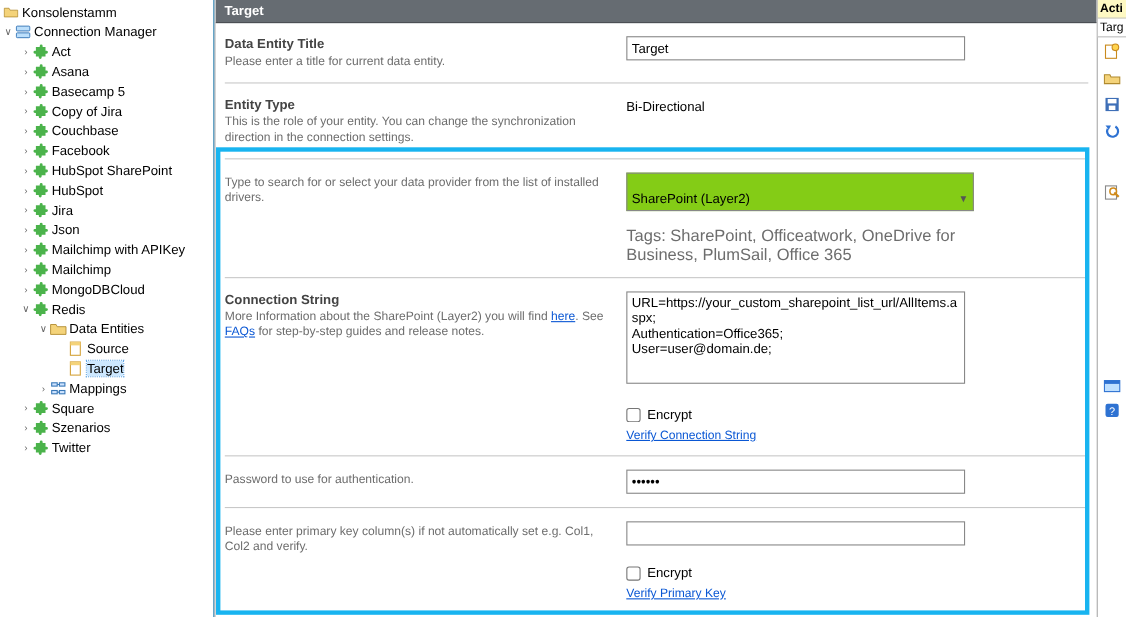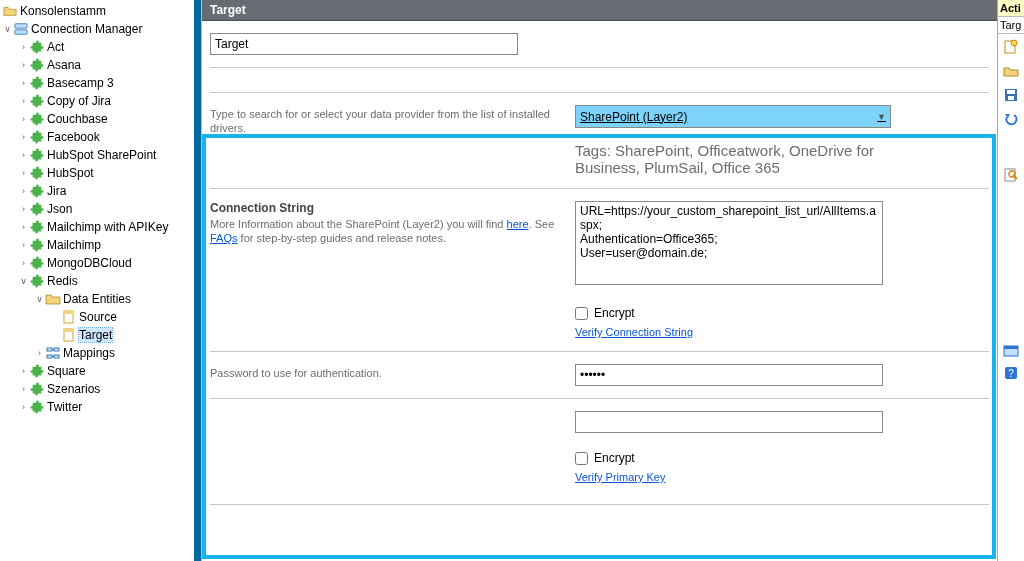--- a/index.html
+++ b/index.html
@@ -1,18 +1,18 @@
 <!DOCTYPE html>
 <html><head>
 <meta charset="utf-8">
 <style>
 html,body{margin:0;padding:0;font-family:"Segoe UI",Tahoma,Arial,sans-serif;font-size:12px;color:#000;background:#fff;height:100%;}
 .app{display:flex;height:561px;width:1024px;overflow:hidden;}
 
-.tree{width:194px;border-right:7px solid #0369a1;overflow:auto;padding-top:2px;user-select:none;}
+.tree{width:194px;border-right:1px solid #0369a1;overflow:auto;padding-top:2px;user-select:none;}
 .tree-row{display:flex;align-items:center;height:18px;position:relative;}
 .indent{display:inline-block;height:18px;}
 .toggle{width:11px;text-align:center;color:#666;font-size:9px;line-height:18px;cursor:default;}
 .toggle.blank{color:transparent;}
 .ticon{width:16px;height:16px;display:flex;align-items:center;justify-content:center;margin-right:2px;}
 .tlabel{white-space:nowrap;}
 .sel{background:#cde8ff;outline:1px dotted #6aa9e4;}
 
 .ic-folder svg,.ic-conn svg,.ic-puzzle svg,.ic-de svg,.ic-ds svg,.ic-map svg,.ic-log svg{width:14px;height:14px;}
 
@@ -21,21 +21,21 @@
 .form{flex:1;overflow:auto;position:relative;}
 .section{display:flex;margin:0 8px;padding:12px 0 12px 0;border-bottom:1px solid #c8c8c8;}
 .section:last-child{border-bottom:none;}
 .lbls{width:355px;padding-right:10px;}
 .lbls .hd{font-weight:bold;color:#444;font-size:12px;}
 .lbls .desc{color:#6d6d6d;font-size:11px;margin-top:2px;line-height:14px;}
 .lbls .desc a{color:#0a57d4;text-decoration:underline;cursor:pointer;}
 .ctrl{flex:1;}
 .ctrl input[type=text],.ctrl input[type=password]{width:298px;height:18px;border:1px solid #888;padding:1px 4px;font-family:inherit;font-size:12px;}
 .ctrl textarea{width:298px;height:78px;border:1px solid #888;padding:2px 4px;font-family:inherit;font-size:12px;resize:none;overflow-y:scroll;}
-.combo{width:308px;height:21px;border:1px solid #888;display:flex;align-items:center;justify-content:space-between;padding:0 2px 0 4px;font-size:12px;background:#7dd3fc;text-decoration:underline;}
+.combo{width:308px;height:21px;border:1px solid #888;display:flex;align-items:center;justify-content:space-between;padding:12px 2px 0 4px;font-size:12px;background:#84cc16;}
 .combo .chev{font-size:9px;color:#555;margin-right:2px;}
 .tags{color:#6d6d6d;font-size:15px;margin-top:14px;width:300px;}
 .static{padding-top:2px;}
 .chk{display:flex;align-items:center;margin-top:18px;}
 .chk input{margin:0 6px 0 0;}
 .lnk{color:#0a57d4;text-decoration:underline;font-size:11px;margin-top:6px;display:inline-block;cursor:pointer;}
 .highlight{position:absolute;border:4px solid #18b4f0;pointer-events:none;}
 
 .rstrip{width:26px;display:flex;flex-direction:column;border-left:1px solid #aaa;}
 .rstrip .hdr{background:#fef9c3;padding:2px 2px;font-size:11px;font-weight:bold;border-bottom:1px solid #bbb;text-align:left;overflow:hidden;}
@@ -96,21 +96,21 @@
           <span class="tlabel">Asana</span>
         </div>
         <div class="tree-row">
           <span class="indent" style="width:18px"></span>
           <span class="toggle">›</span>
           <span class="ticon ic-puzzle">
             <svg viewBox="0 0 16 16">
               <path fill="#4bb34b" d="M3 3h4v-1a1.5 1.5 0 0 1 3 0v1h3v4h1a1.5 1.5 0 0 1 0 3h-1v3h-4v1a1.5 1.5 0 0 1-3 0v-1H3v-3H2a1.5 1.5 0 0 1 0-3h1z"></path>
             </svg>
           </span>
-          <span class="tlabel">Basecamp 3</span>
+          <span class="tlabel">Basecamp 5</span>
         </div>
         <div class="tree-row">
           <span class="indent" style="width:18px"></span>
           <span class="toggle">›</span>
           <span class="ticon ic-puzzle">
             <svg viewBox="0 0 16 16">
               <path fill="#4bb34b" d="M3 3h4v-1a1.5 1.5 0 0 1 3 0v1h3v4h1a1.5 1.5 0 0 1 0 3h-1v3h-4v1a1.5 1.5 0 0 1-3 0v-1H3v-3H2a1.5 1.5 0 0 1 0-3h1z"></path>
             </svg>
           </span>
           <span class="tlabel">Copy of Jira</span>
@@ -294,26 +294,35 @@
       </div>
 </div>
 
 <div class="main">
   <div class="titlebar">Target</div>
   <div class="form">
 
     <div class="highlight" style="left:0px;top:113px;width:786px;height:417px;"></div>
 
     <div class="section">
+      <div class="lbls">
+        <div class="hd">Data Entity Title</div>
+        <div class="desc">Please enter a title for current data entity.</div>
+      </div>
       <div class="ctrl">
         <input type="text" value="Target" style="">
       </div>
     </div>
 
     <div class="section">
+      <div class="lbls">
+        <div class="hd">Entity Type</div>
+        <div class="desc">This is the role of your entity. You can change the synchronization direction in the connection settings.</div>
+      </div>
+      <div class="ctrl static">Bi-Directional</div>
     </div>
 
     <div class="section">
       <div class="lbls">
         <div class="desc">Type to search for or select your data provider from the list of installed drivers.</div>
       </div>
       <div class="ctrl">
         <div class="combo">
           <span>SharePoint (Layer2)</span>
           <span class="chev">▼</span>
@@ -345,20 +354,21 @@
       <div class="lbls">
         <div class="desc">Password to use for authentication.</div>
       </div>
       <div class="ctrl">
         <input type="text" value="••••••" style="">
       </div>
     </div>
 
     <div class="section" style="border-bottom:none;">
       <div class="lbls">
+        <div class="desc">Please enter primary key column(s) if not automatically set e.g. Col1, Col2 and verify.</div>
       </div>
       <div class="ctrl">
         <input type="text" value="" style="">
         <label class="chk">
           <input type="checkbox" style="">
               <span>Encrypt</span>
         </label>
         <a class="lnk">Verify Primary Key</a>
       </div>
     </div>

